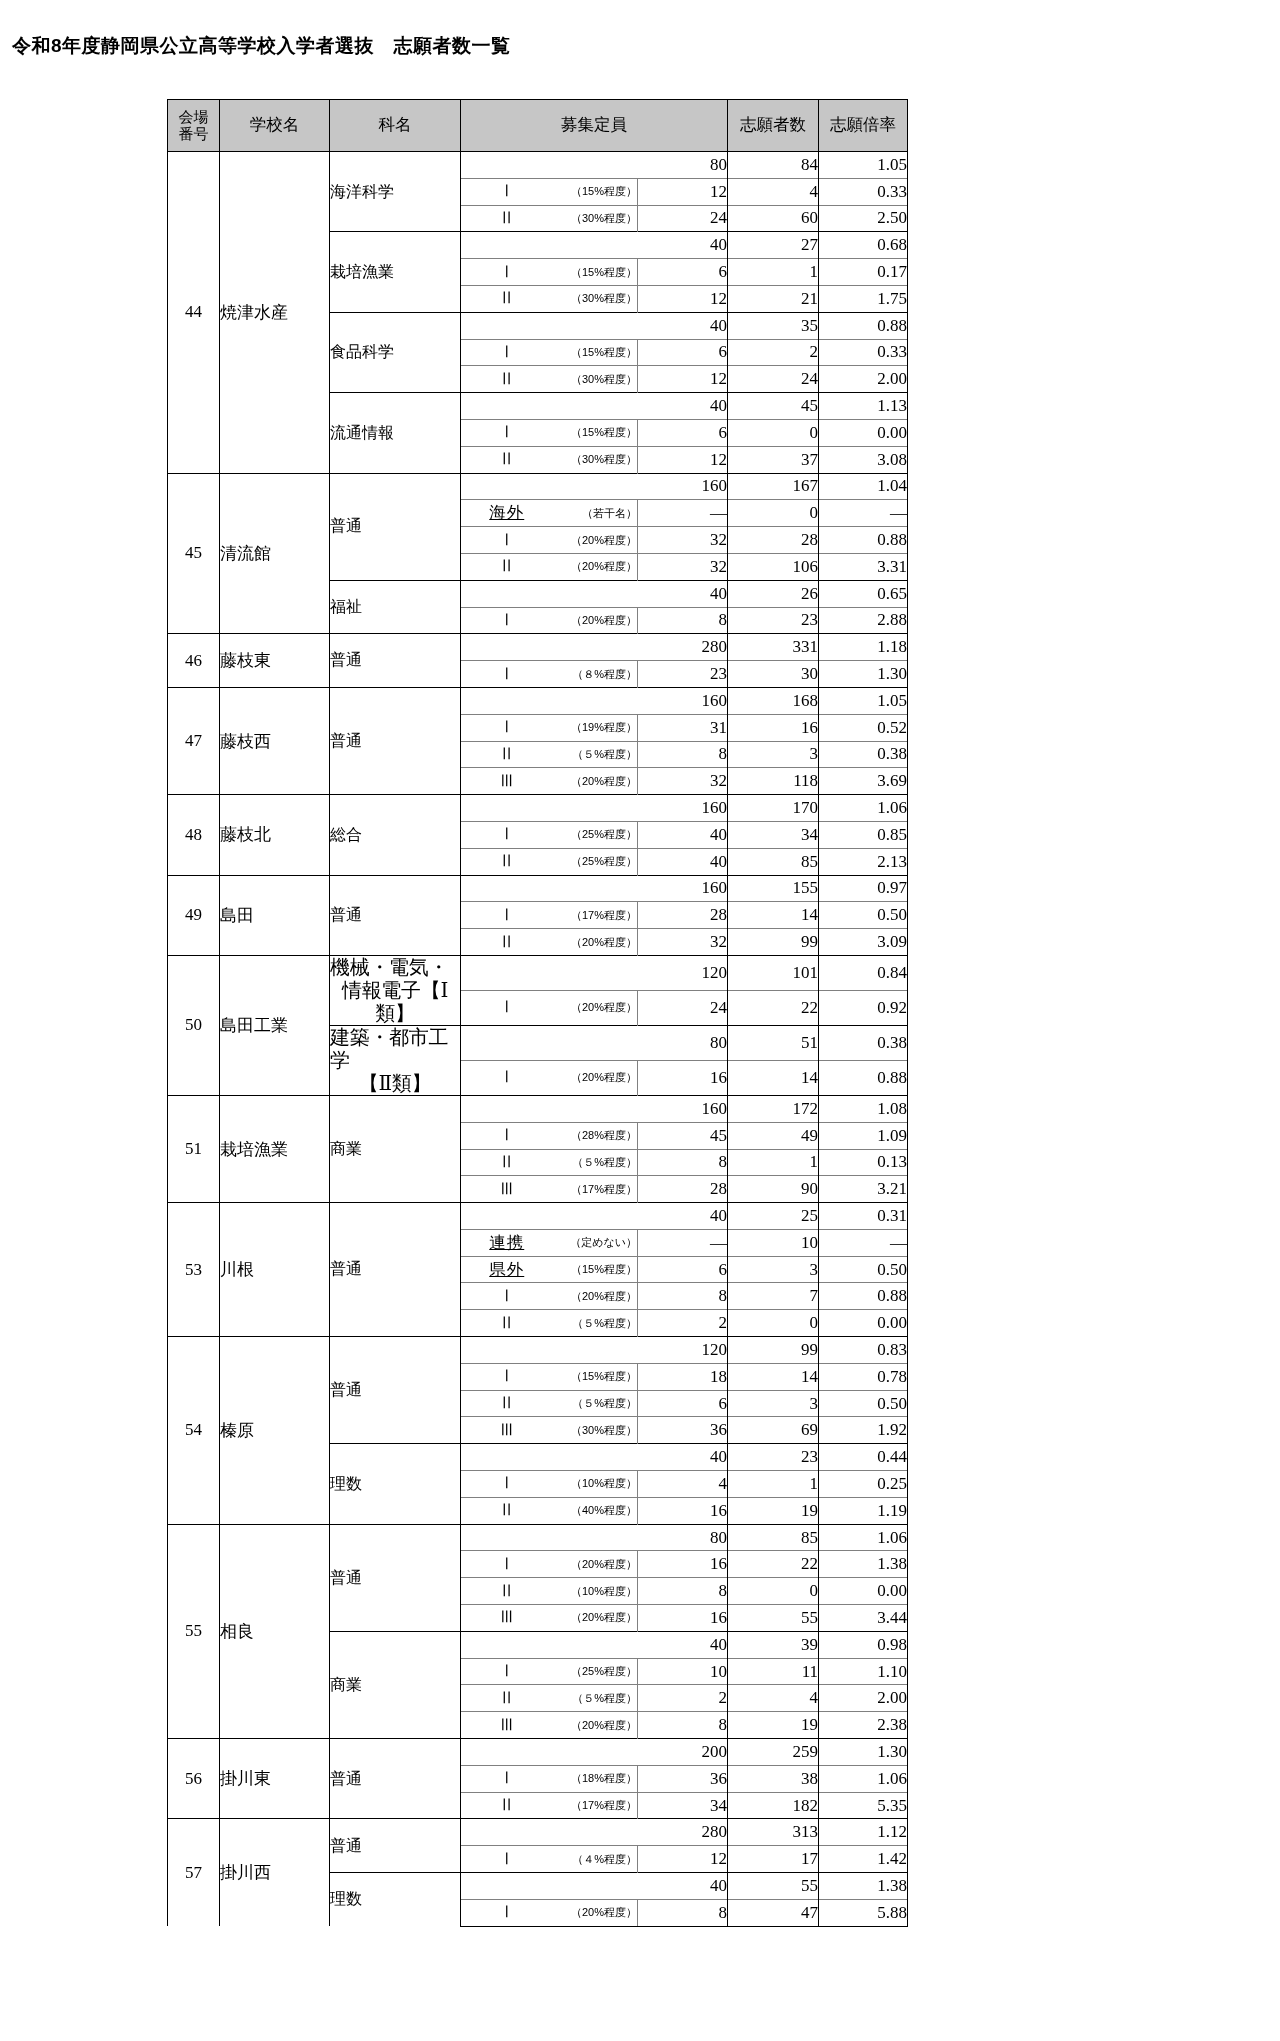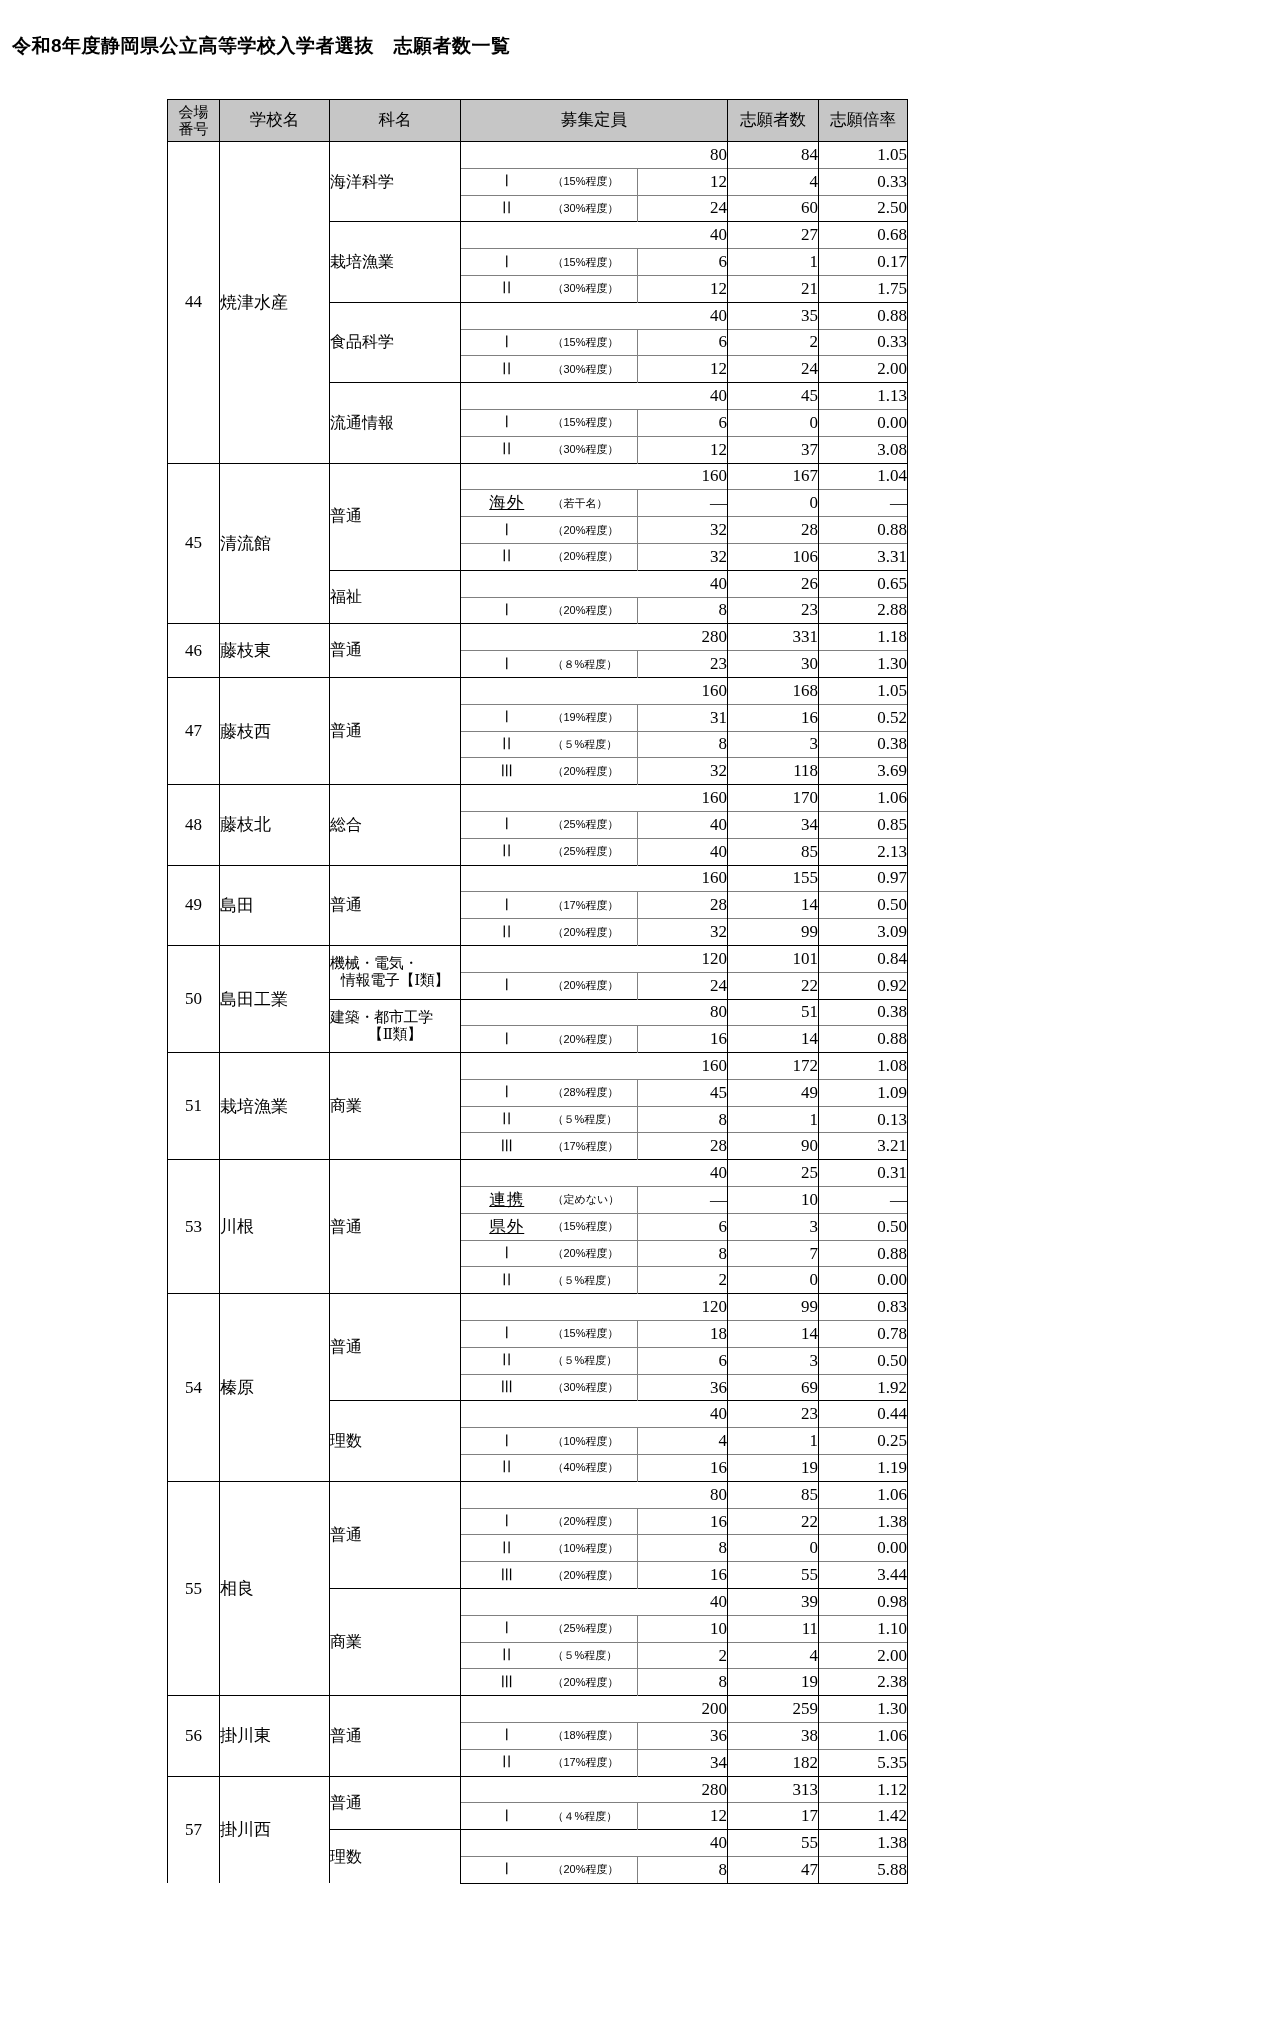--- a/index.html
+++ b/index.html
@@ -52,44 +52,44 @@
   col.c-apps    { width: 91px; }
   col.c-ratio   { width: 89px; }
 
   
   .hdr {
     background: #c6c6c6;
     text-align: center;
     border: 1.6px solid #000;
     font-size: 16.5px;
     line-height: 1.12;
-    height: 42px;
+    height: 52px;
   }
   .hdr.small { font-size: 15px; }
   .hdr .two-line { display: block; }
 
   
   .bx-l { border-left: 1.6px solid #000; }
   .bx-r { border-right: 1.6px solid #000; }
   .bx-t { border-top: 1.6px solid #000; }
   .bx-b { border-bottom: 1.6px solid #000; }
   .thin-t { border-top: 1px solid #808080; }
   .thin-r { border-right: 1px solid #808080; }
   .med-t { border-top: 1.2px solid #000; }
 
   tr.row { height: 26.8px; }
 
   td.venue  { text-align: center; font-size: 17px; }
   td.school { text-align: left;  padding-left: 6px; font-size: 17px; white-space: nowrap;}
   td.dept   { text-align: left;  padding-left: 5px; font-size: 16px; line-height: 1.15; }
-  td.dept.two { font-size: 15px; letter-spacing: -0.3px; }
+  td.dept.two { font-size: 20px; letter-spacing: -0.3px; }
   td.dept.two .l2 { display:block; text-align:center; }
   td.rom    { text-align: center; font-size: 16px; font-family: "Liberation Serif", serif; }
   td.rom.wide { font-size: 16.5px; letter-spacing: 1px; text-decoration: underline; }
-  td.pct    { text-align: left; padding-left: 4px; font-size: 11px; font-family: "Liberation Sans","DejaVu Sans",sans-serif; white-space: nowrap; }
+  td.pct    { text-align: right; padding-left: 4px; font-size: 11px; font-family: "Liberation Sans","DejaVu Sans",sans-serif; white-space: nowrap; }
   td.num    { text-align: right; padding-right: 8px; font-size: 17px; }
   td.blank  { }
 </style>
 </head>
 <body>
 
 <div class="page-title">令和8年度静岡県公立高等学校入学者選抜　志願者数一覧</div>
 
 <div class="table-wrap">
   <table class="main">

